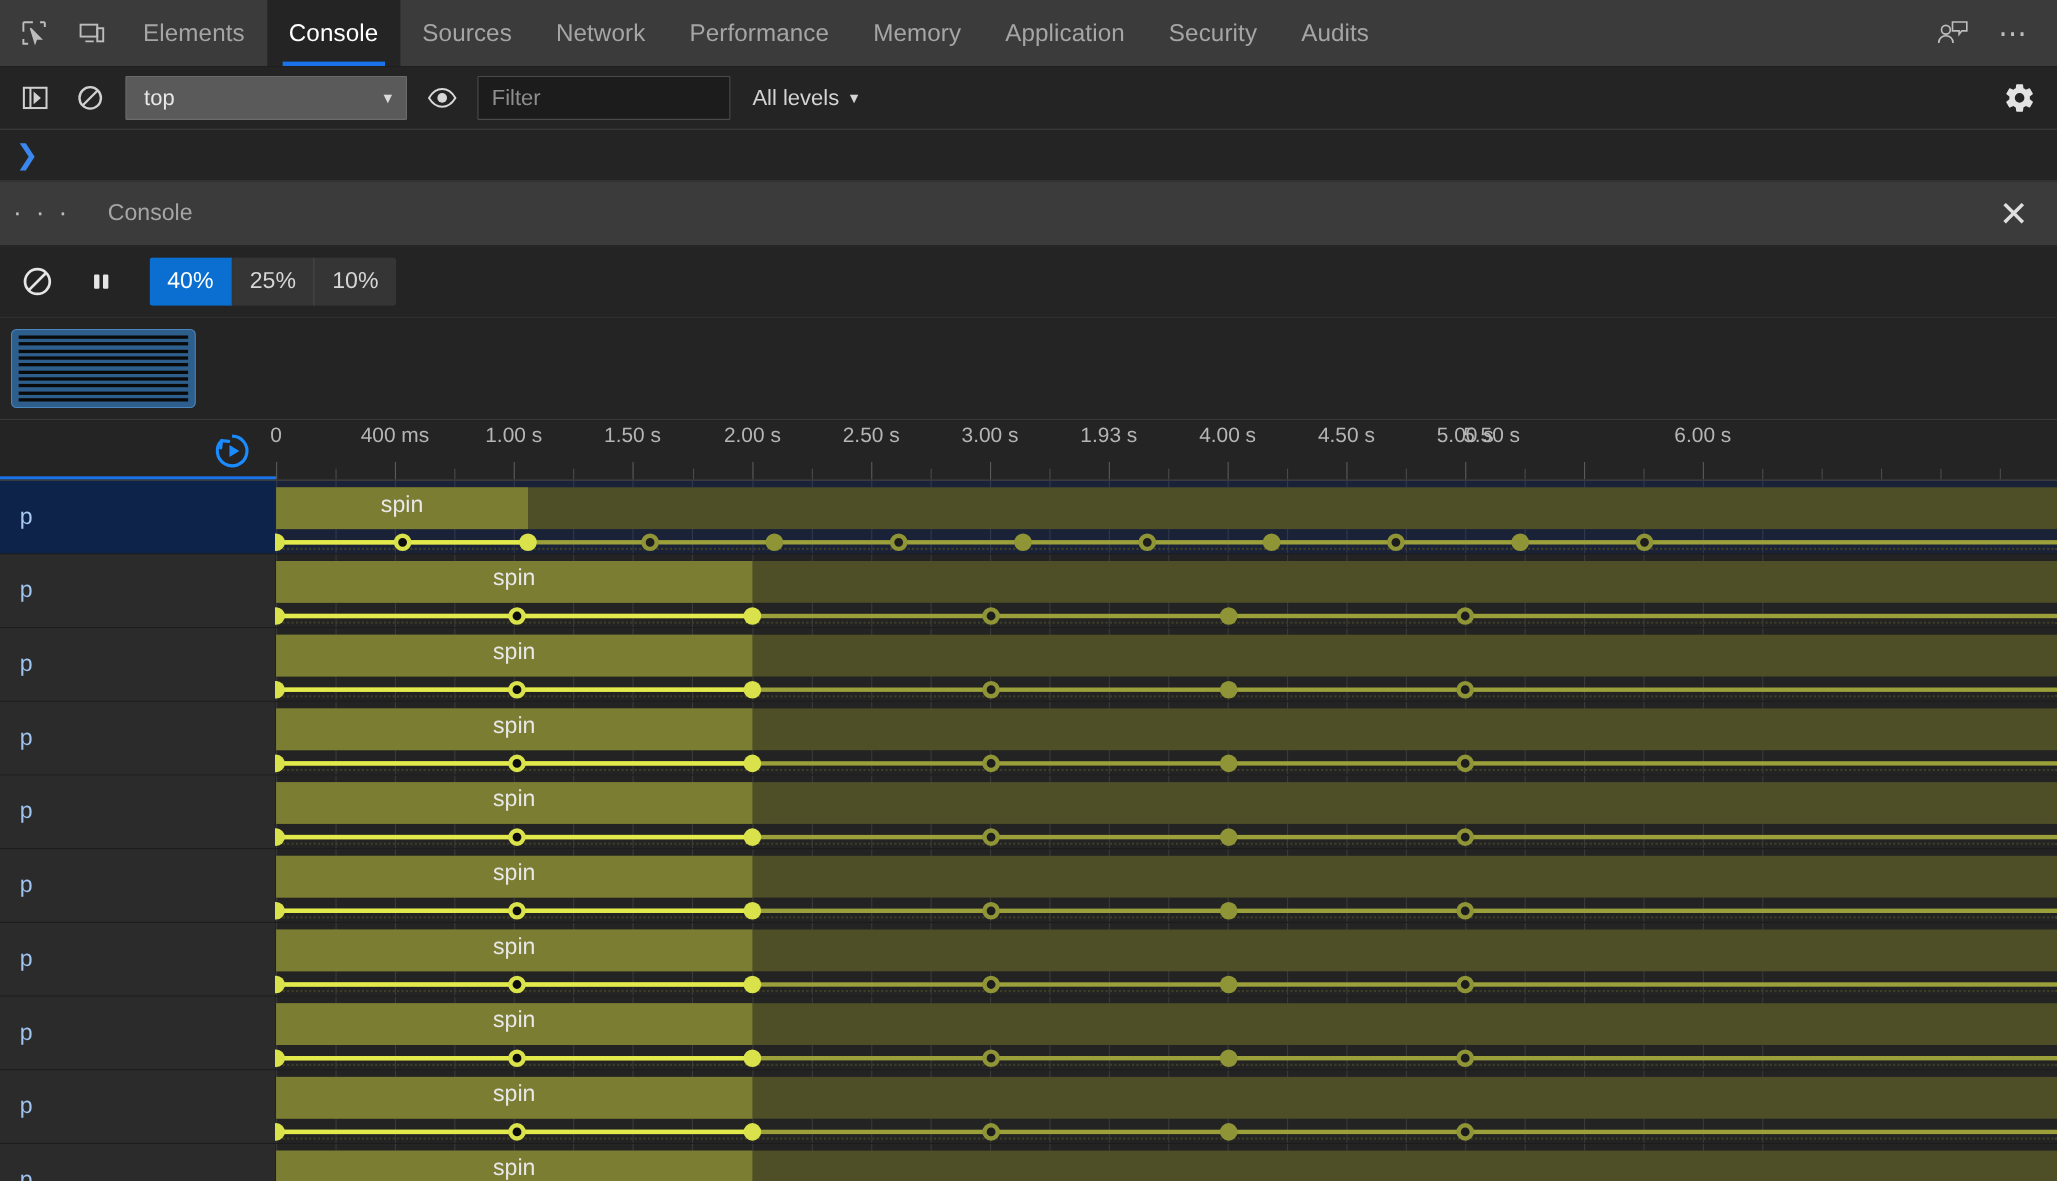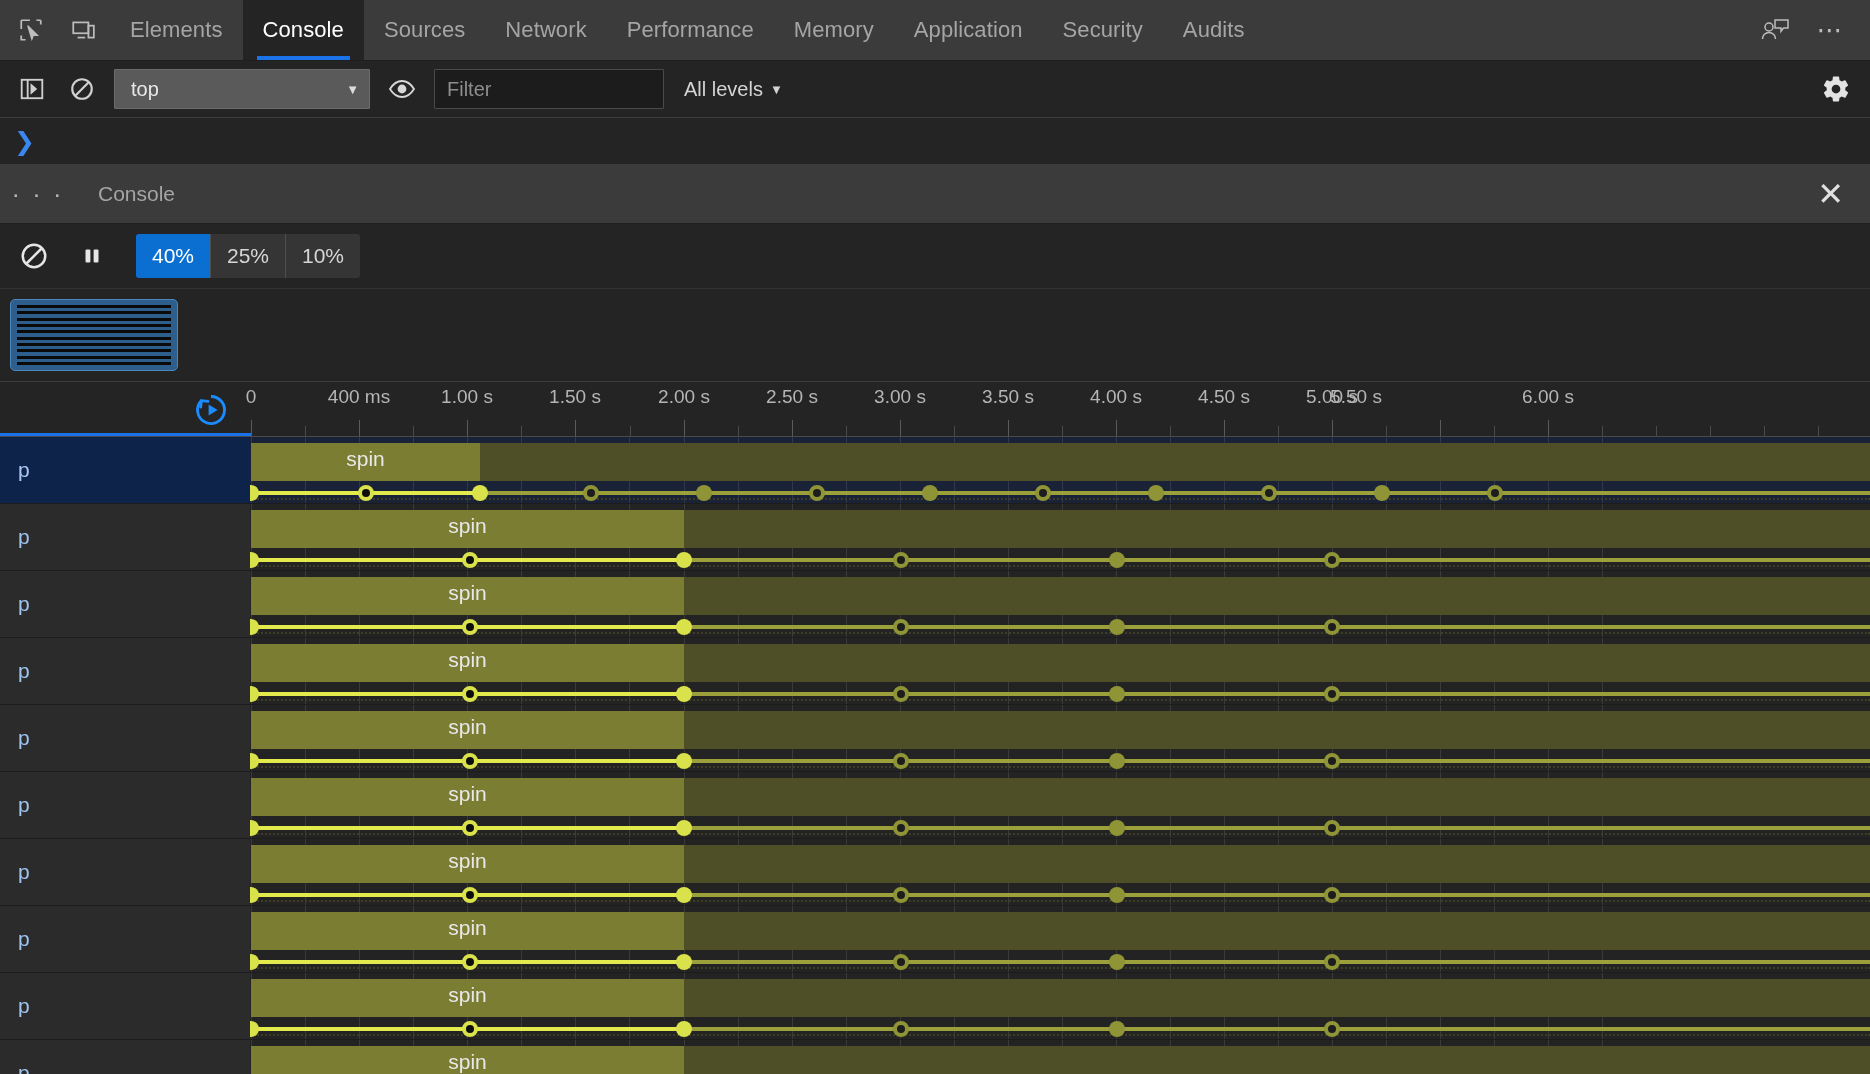--- a/index.html
+++ b/index.html
@@ -337,21 +337,21 @@
           <div class="tick-mark minor" style="left: 629.5px;"></div>
           <div class="tick-label" style="left: 684px;">2.00 s</div>
           <div class="tick-mark" style="left: 684px;"></div>
           <div class="tick-mark minor" style="left: 738px;"></div>
           <div class="tick-label" style="left: 792px;">2.50 s</div>
           <div class="tick-mark" style="left: 792px;"></div>
           <div class="tick-mark minor" style="left: 846px;"></div>
           <div class="tick-label" style="left: 900px;">3.00 s</div>
           <div class="tick-mark" style="left: 900px;"></div>
           <div class="tick-mark minor" style="left: 954px;"></div>
-          <div class="tick-label" style="left: 1008px;">3.50 s</div>
+          <div class="tick-label" style="left: 1008px;">1.93 s</div>
           <div class="tick-mark" style="left: 1008px;"></div>
           <div class="tick-mark minor" style="left: 1062px;"></div>
           <div class="tick-label" style="left: 1116px;">4.00 s</div>
           <div class="tick-mark" style="left: 1116px;"></div>
           <div class="tick-mark minor" style="left: 1170px;"></div>
           <div class="tick-label" style="left: 1224px;">4.50 s</div>
           <div class="tick-mark" style="left: 1224px;"></div>
           <div class="tick-mark minor" style="left: 1278px;"></div>
           <div class="tick-label" style="left: 1332px;">5.00 s</div>
           <div class="tick-mark" style="left: 1332px;"></div>

